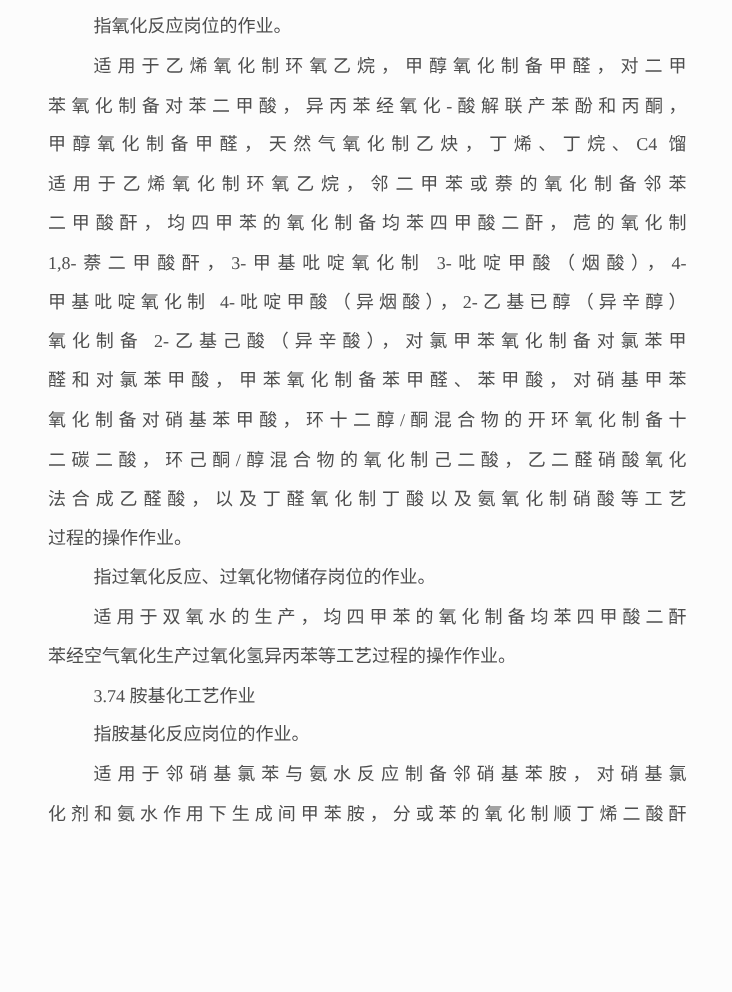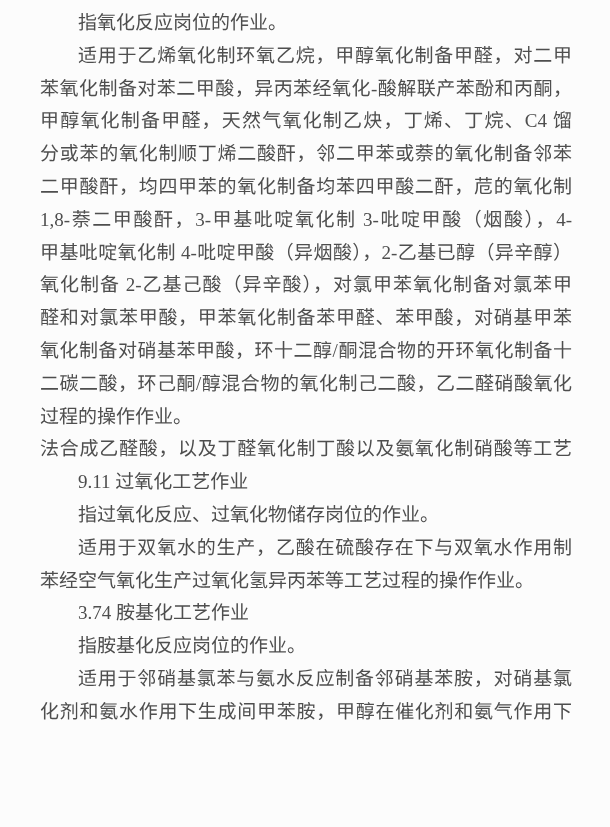--- a/index.html
+++ b/index.html
@@ -16,21 +16,21 @@
   .page {
     box-sizing: border-box;
     width: 610px;
     height: 827px;
     padding: 7px 38px 0 40px;
     background: #fcfcfc;
   }
   .line {
     height: 32.8px;
     line-height: 32.8px;
-    font-size: 19px;
+    font-size: 15px;
     color: #4e4e4e;
     letter-spacing: 0;
     white-space: normal;
     text-align: justify;
     text-align-last: justify;
     text-justify: inter-character;
     overflow: hidden;
   }
   .line.end {
     text-align-last: left;
@@ -40,31 +40,30 @@
   }
 </style>
 </head>
 <body>
 
 <div class="page">
   <div class="line indent end">指氧化反应岗位的作业。</div>
   <div class="line indent">适用于乙烯氧化制环氧乙烷，甲醇氧化制备甲醛，对二甲</div>
   <div class="line">苯氧化制备对苯二甲酸，异丙苯经氧化-酸解联产苯酚和丙酮，</div>
   <div class="line">甲醇氧化制备甲醛，天然气氧化制乙炔，丁烯、丁烷、C4 馏</div>
-  <div class="line">分或苯的氧化制顺丁烯二酸酐，邻二甲苯或萘的氧化制备邻苯</div>
+  <div class="line">适用于乙烯氧化制环氧乙烷，邻二甲苯或萘的氧化制备邻苯</div>
   <div class="line">二甲酸酐，均四甲苯的氧化制备均苯四甲酸二酐，苊的氧化制</div>
   <div class="line">1,8-萘二甲酸酐，3-甲基吡啶氧化制 3-吡啶甲酸（烟酸），4-</div>
   <div class="line">甲基吡啶氧化制 4-吡啶甲酸（异烟酸），2-乙基已醇（异辛醇）</div>
   <div class="line">氧化制备 2-乙基己酸（异辛酸），对氯甲苯氧化制备对氯苯甲</div>
   <div class="line">醛和对氯苯甲酸，甲苯氧化制备苯甲醛、苯甲酸，对硝基甲苯</div>
   <div class="line">氧化制备对硝基苯甲酸，环十二醇/酮混合物的开环氧化制备十</div>
   <div class="line">二碳二酸，环己酮/醇混合物的氧化制己二酸，乙二醛硝酸氧化</div>
+  <div class="line">法合成乙醛酸，以及丁醛氧化制丁酸以及氨氧化制硝酸等工艺</div>
   <div class="line end">过程的操作作业。</div>
-  <div class="line">法合成乙醛酸，以及丁醛氧化制丁酸以及氨氧化制硝酸等工艺</div>
-  <div class="line indent end">9.11 过氧化工艺作业</div>
   <div class="line indent end">指过氧化反应、过氧化物储存岗位的作业。</div>
-  <div class="line indent">适用于双氧水的生产，乙酸在硫酸存在下与双氧水作用制</div>
+  <div class="line indent">适用于双氧水的生产，均四甲苯的氧化制备均苯四甲酸二酐</div>
   <div class="line end">苯经空气氧化生产过氧化氢异丙苯等工艺过程的操作作业。</div>
   <div class="line indent end">3.74 胺基化工艺作业</div>
   <div class="line indent end">指胺基化反应岗位的作业。</div>
   <div class="line indent">适用于邻硝基氯苯与氨水反应制备邻硝基苯胺，对硝基氯</div>
-  <div class="line">化剂和氨水作用下生成间甲苯胺，甲醇在催化剂和氨气作用下</div>
+  <div class="line">化剂和氨水作用下生成间甲苯胺，分或苯的氧化制顺丁烯二酸酐</div>
 </div>
 
 </body></html>

